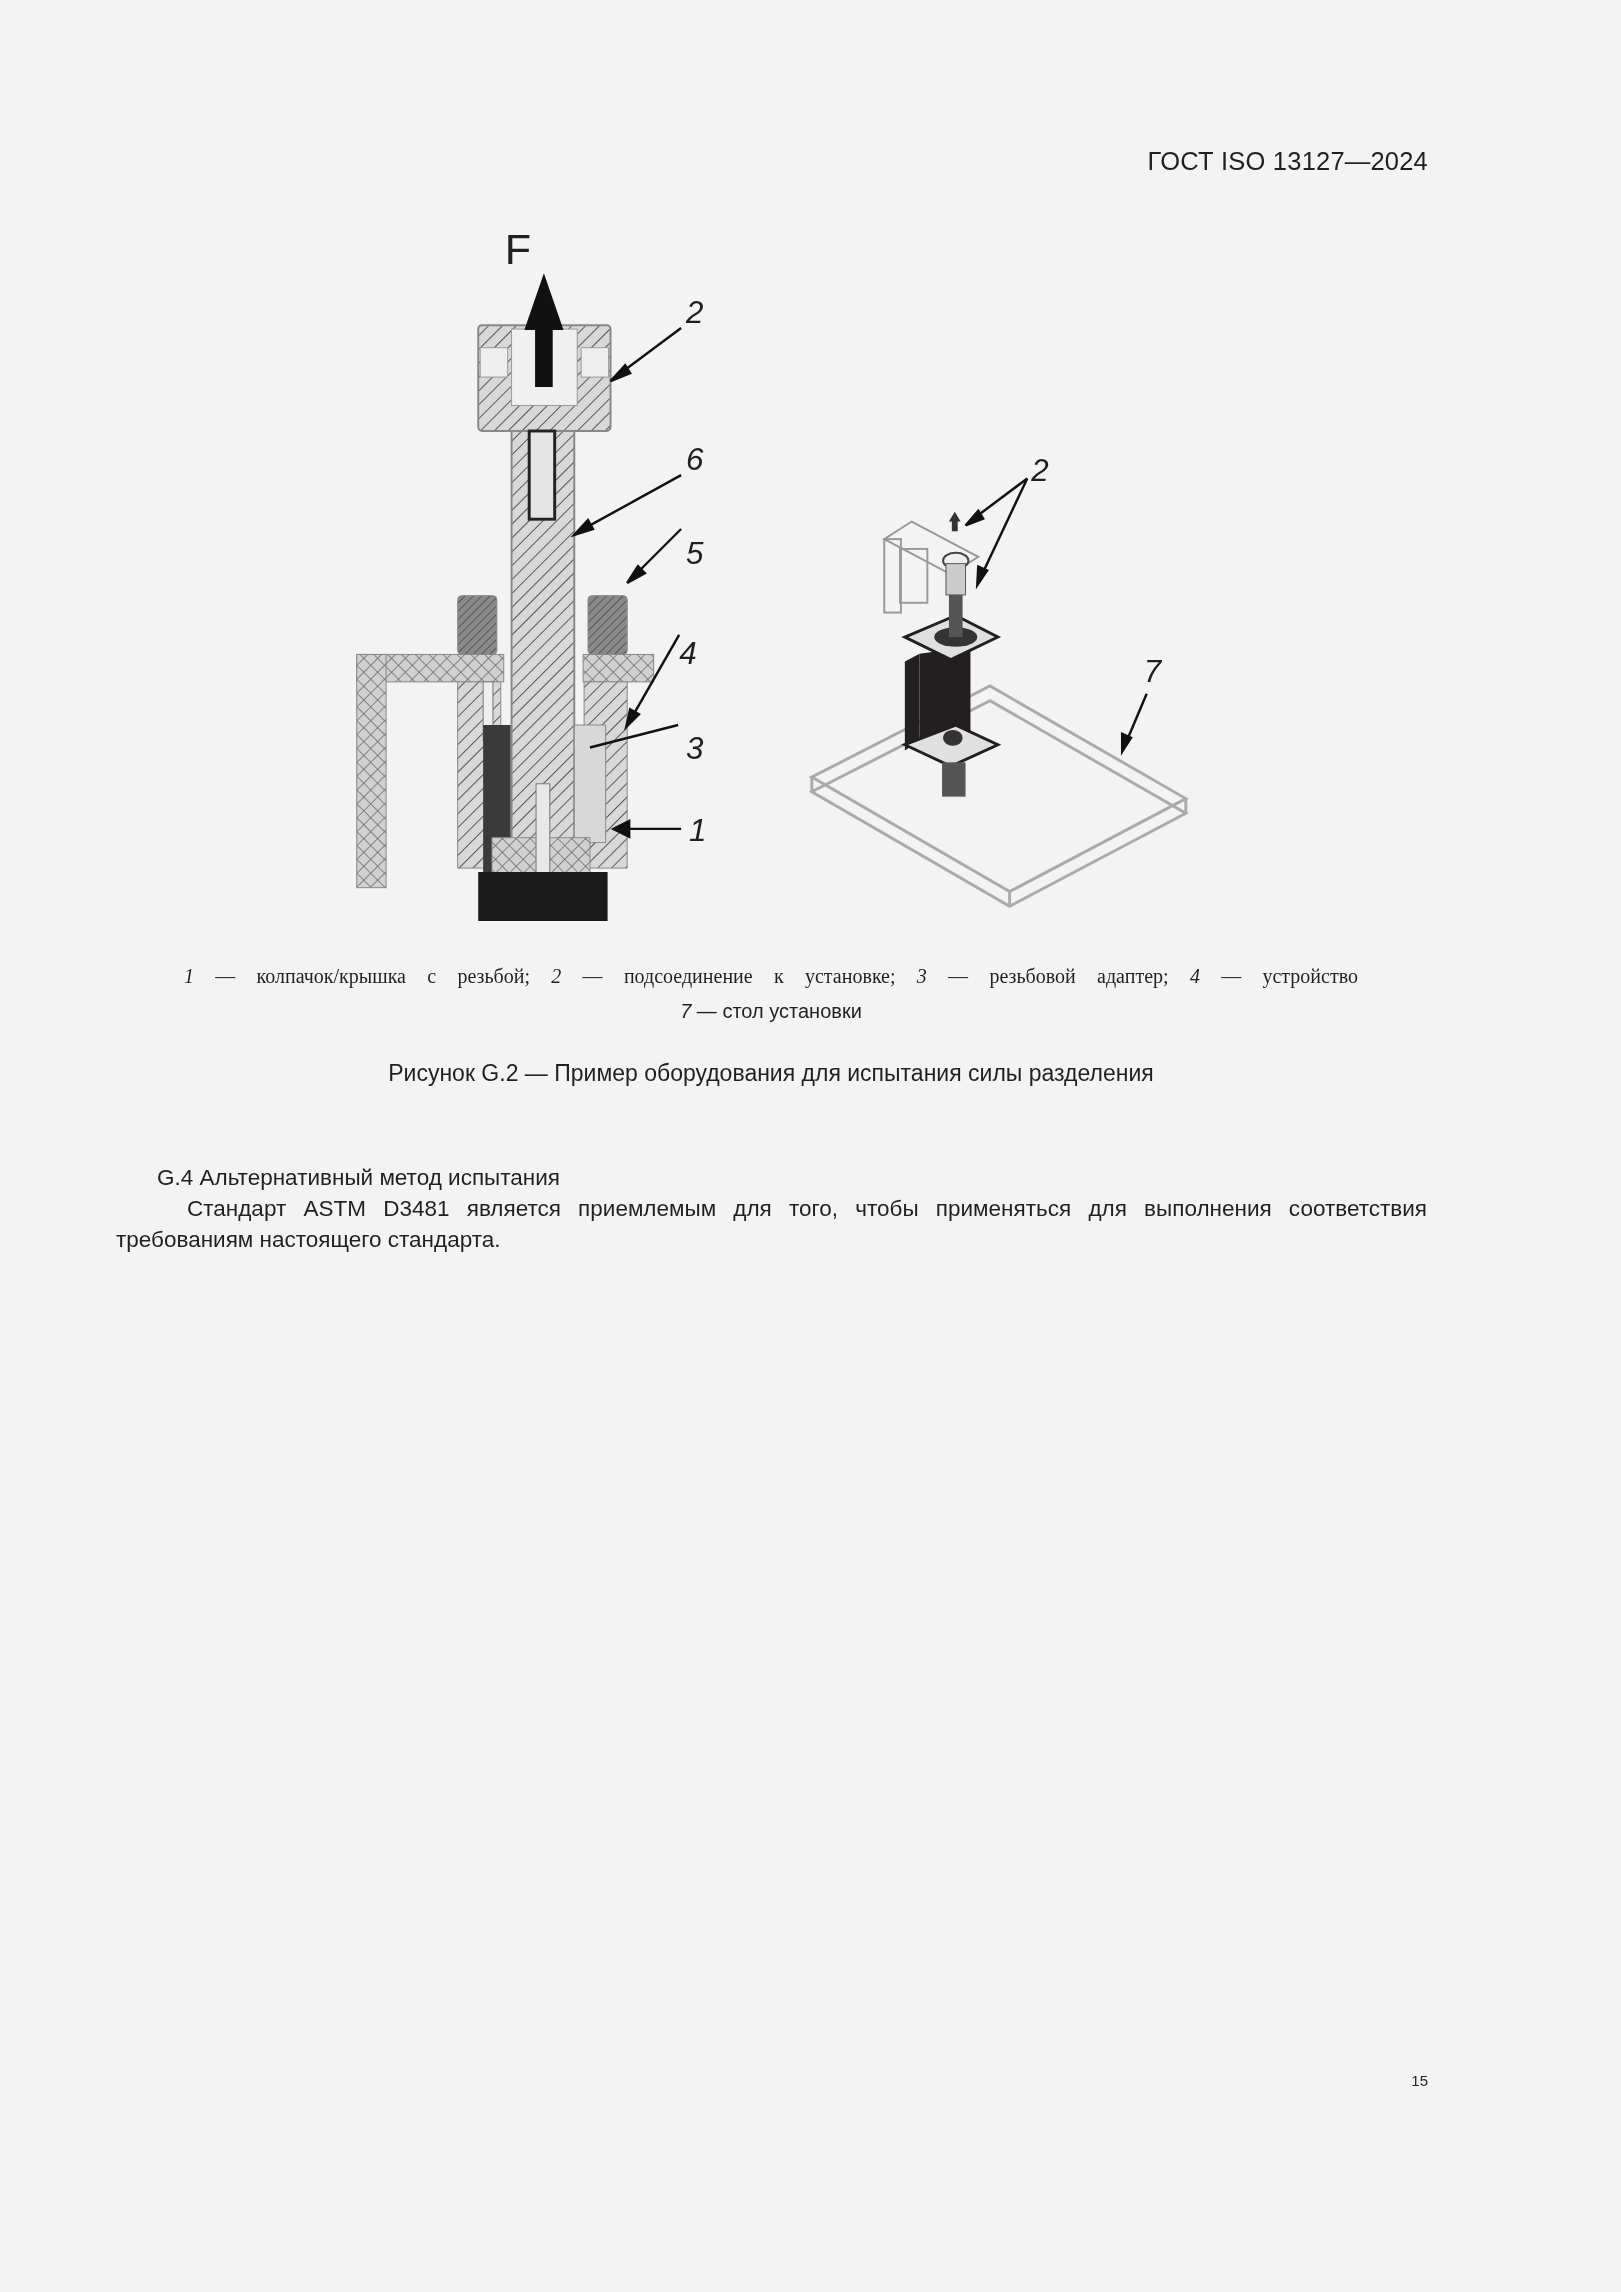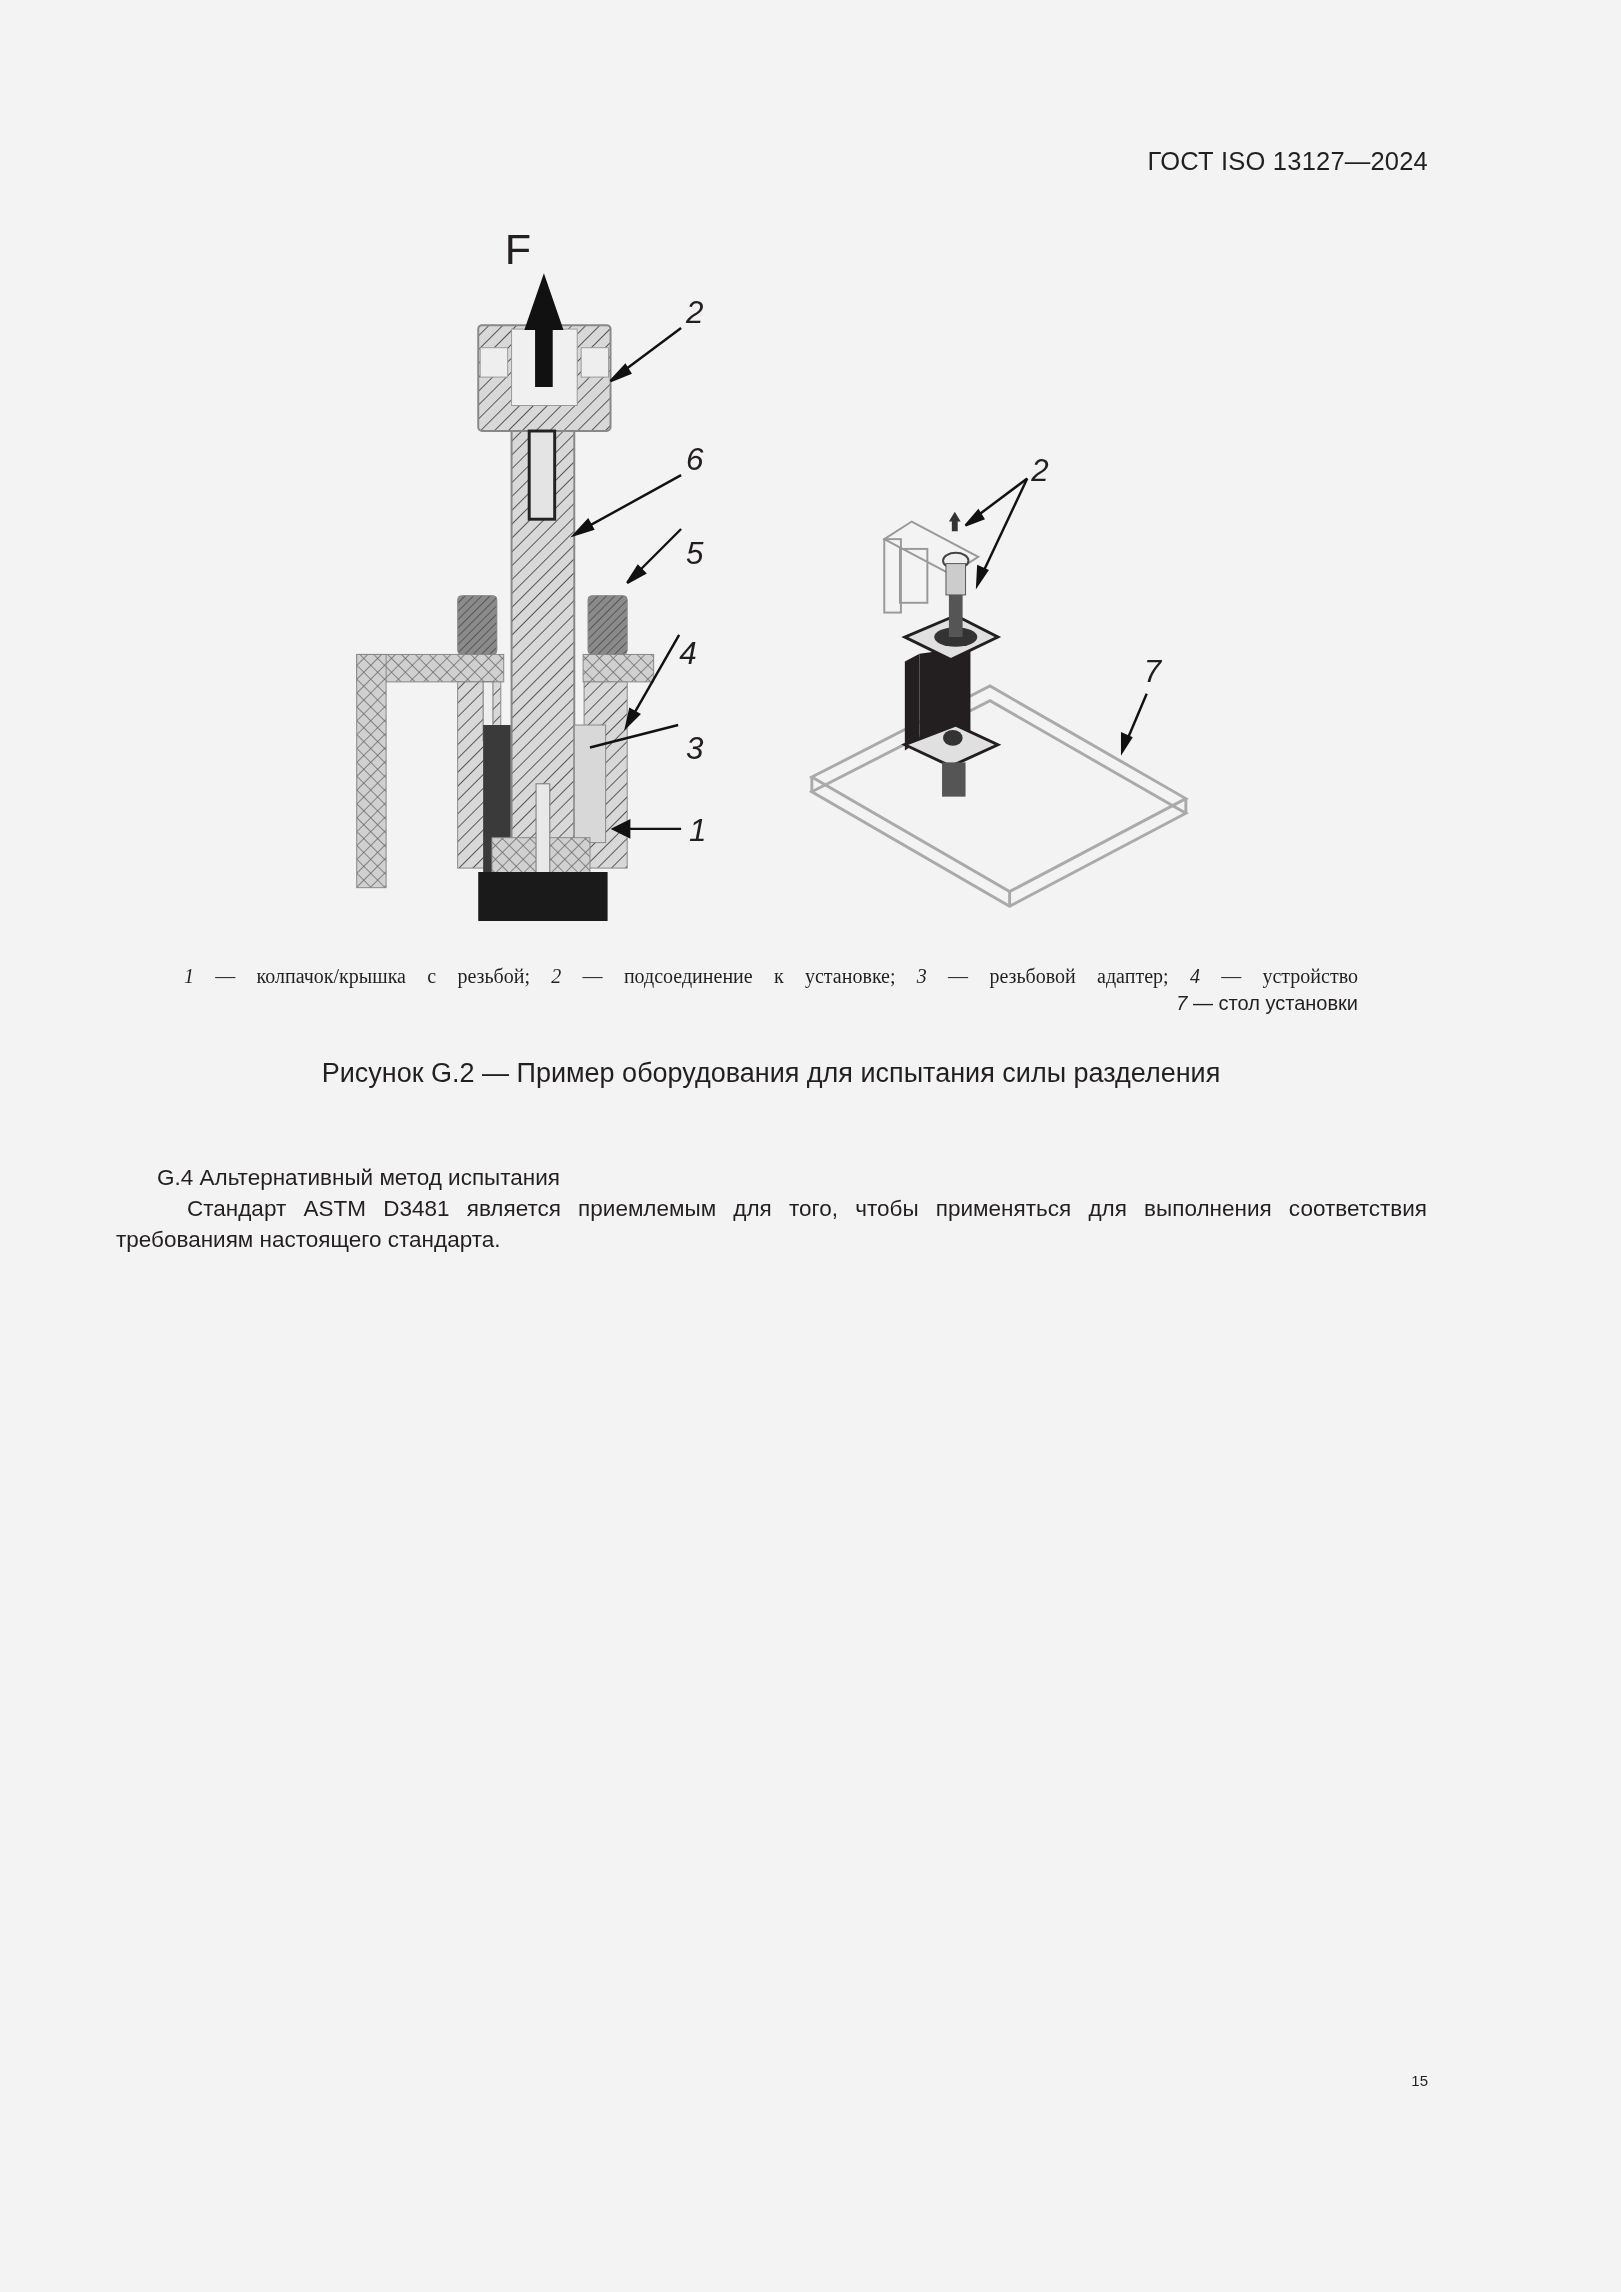--- a/index.html
+++ b/index.html
@@ -18,25 +18,25 @@
     .figure-area { position: absolute; left: 343px; top: 235px; width: 882px; height: 686px; }
     .fig-svg { position: absolute; }
     .callout { font-family: "Liberation Sans", sans-serif; font-style: italic; font-size: 32px; fill: #231f20; }
     .legend {
       position: absolute; left: 184px; top: 963px; width: 1174px;
       font-size: 20px; line-height: 26.5px; text-align: justify;
       text-align-last: auto;
     }
     .legend .line { display: block; }
     .legend .line.justify { text-align: justify; text-align-last: justify; font-family: Liberation Serif, serif; }
-    .legend .line.center { text-align: right; }
+    .legend .line.center { text-align: center; margin-top: 8px; }
     .legend i { font-style: italic; }
     .caption {
       position: absolute; left: 184px; width: 1174px; top: 1059px;
-      font-size: 27px; line-height: 29px; text-align: center;
+      font-size: 23px; line-height: 29px; text-align: center;
     }
     .section {
       position: absolute; left: 116px; width: 1311px; top: 1162px;
       font-size: 22.5px; line-height: 31px;
     }
     .section-heading { font-weight: normal; margin-left: 41px; }
     .para { text-indent: 71px; text-align: justify; margin-top: 0; }
     .page-number { position: absolute; right: 193px; top: 2072px; font-size: 15px; }
   </style>
 </head>

